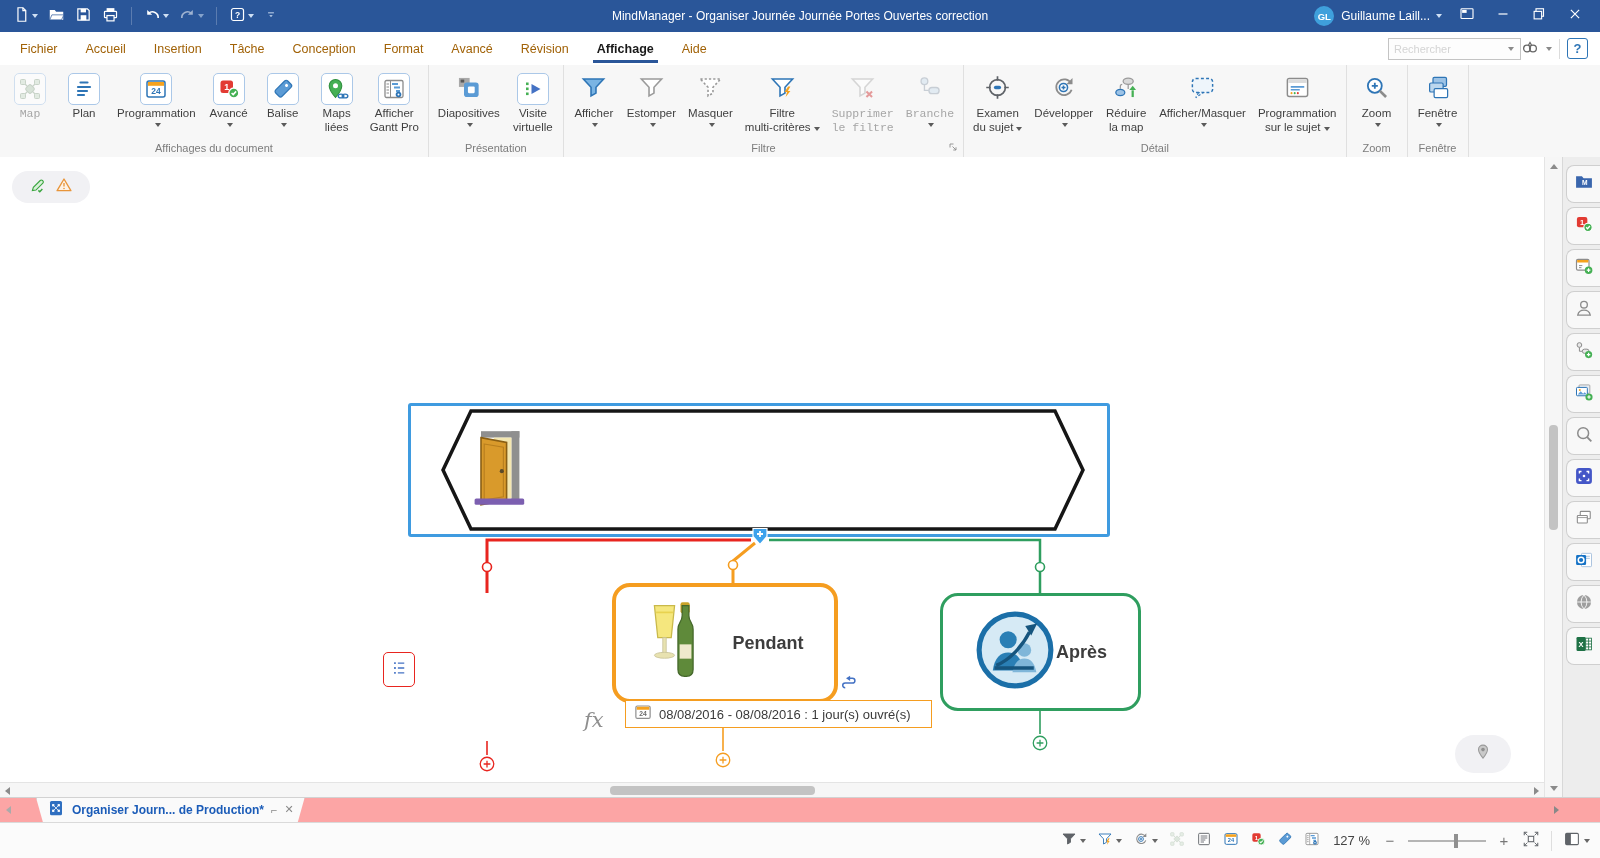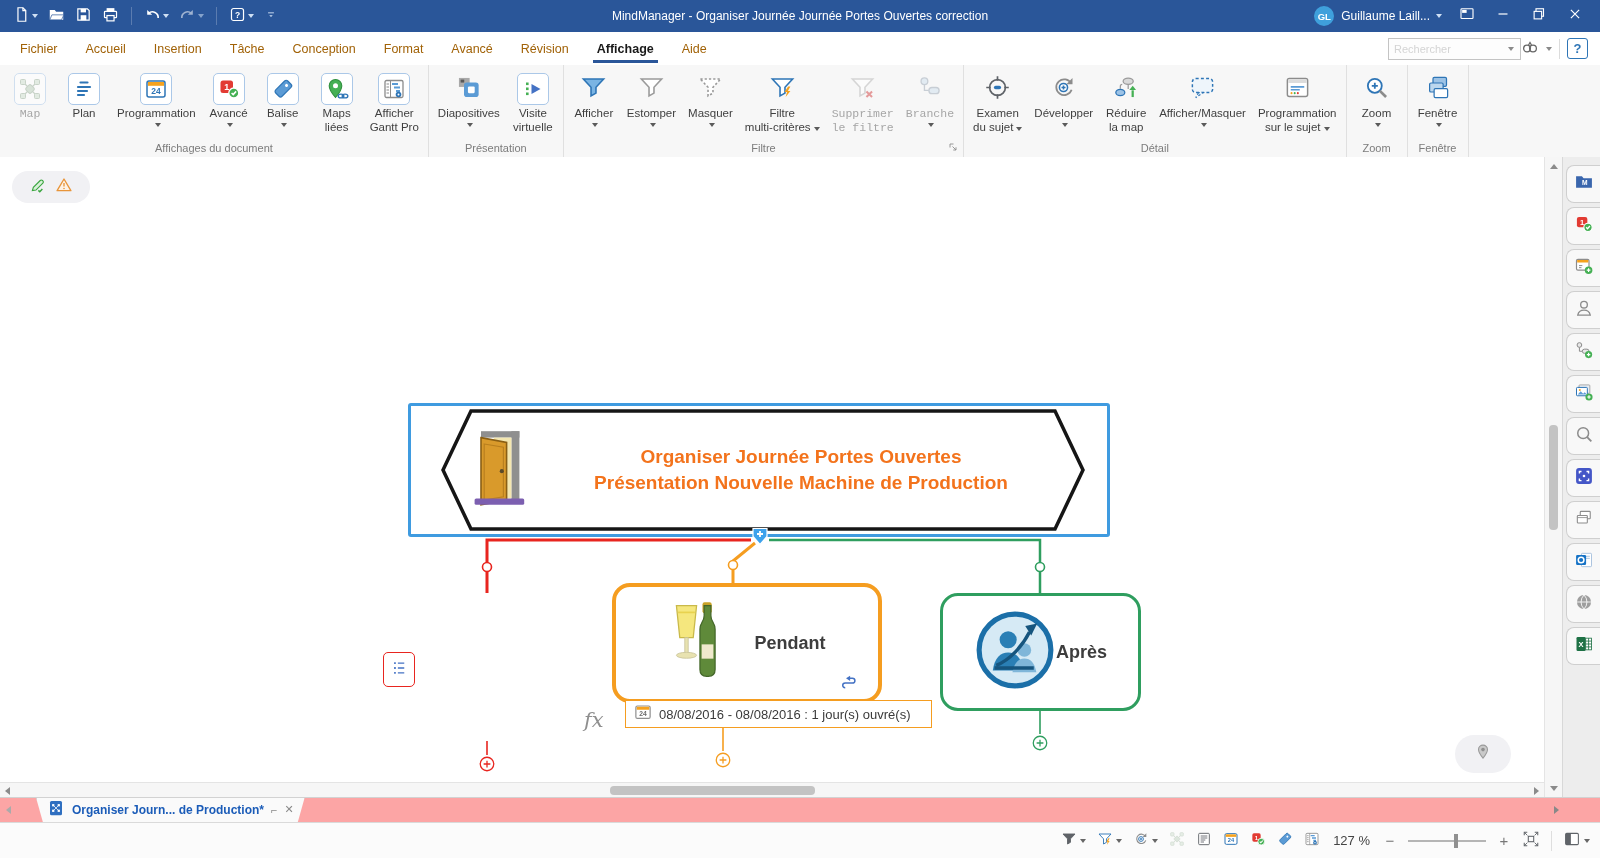--- a/index.html
+++ b/index.html
@@ -45,21 +45,21 @@
   #canvas{position:absolute;left:0;top:157px;width:1544px;height:625px;background:#ffffff;overflow:hidden;}
   #edges{position:absolute;left:0;top:0;pointer-events:none;}
   #alertpill{position:absolute;left:12px;top:14px;width:78px;height:32px;border-radius:16px;background:#f1f1f4;display:flex;align-items:center;justify-content:center;gap:8px;}
   #central{position:absolute;left:408px;top:246px;width:702px;height:134px;border:3px solid #3f9be0;border-radius:3px;background:#fff;box-sizing:border-box;}
   #central-shape{position:absolute;left:0;top:0;}
   #central-body{position:absolute;left:40px;top:8px;right:34px;bottom:8px;display:flex;align-items:center;}
   #central-text{flex:1;text-align:center;color:#f3731c;font-weight:bold;font-size:19px;line-height:1.35;}
   #plusbadge{position:absolute;left:751px;top:370px;}
   .topic{position:absolute;background:#fff;box-sizing:border-box;display:flex;align-items:center;justify-content:center;}
   #t-avant{left:398px;top:436px;width:180px;height:148px;border:4px solid #e8251f;border-radius:18px;flex-direction:column;}
-  #t-pendant{left:612px;top:426px;width:270px;height:120px;border:4px solid #f59d20;border-radius:18px;gap:12px;}
+  #t-pendant{left:612px;top:426px;width:226px;height:120px;border:4px solid #f59d20;border-radius:18px;gap:12px;}
   #t-apres{left:940px;top:436px;width:201px;height:118px;border:3.5px solid #2f9e5f;border-radius:18px;}
   .tlabel{font-size:18px;font-weight:bold;color:#3d3d3d;}
   #avant-row{display:flex;align-items:center;}
   .greentri{width:0;height:0;border-left:7px solid transparent;border-right:7px solid transparent;border-top:9px solid #2e7d32;margin-left:8px;}
   #notesbox{position:absolute;left:383px;top:495px;width:30px;height:33px;background:#fff;border:1.5px solid #e8251f;border-radius:5px;display:flex;align-items:center;justify-content:center;}
   #fx{position:absolute;left:584px;top:551px;font-family:"DejaVu Serif",serif;font-style:italic;font-size:21px;color:#8f8f8f;}
   #sarrow{position:absolute;left:840px;top:516px;}
   #datestrip{position:absolute;left:625px;top:543px;width:307px;height:28px;background:#fff;border:1.5px solid #f59d20;box-sizing:border-box;display:flex;align-items:center;gap:7px;padding:0 8px;}
   #datestrip .dtext{font-size:13px;color:#3a3a3a;white-space:nowrap;}
   .pluscircle{position:absolute;width:18px;height:18px;}
@@ -620,24 +620,20 @@
       <div id="central-body">
         <span style="margin-left:14px;"><svg width="64" height="78" viewBox="0 0 80 96">
               <rect x="20" y="2" width="48" height="8" fill="#8f8f8f"></rect>
               <rect x="58" y="2" width="10" height="88" fill="#8f8f8f"></rect>
               <rect x="36" y="10" width="22" height="76" fill="#f3e6b0"></rect>
               <polygon points="20,10 52,16 52,88 20,94" fill="#d99a2b" stroke="#8a5f14" stroke-width="2"></polygon>
               <polygon points="24,18 48,22 48,84 24,88" fill="none" stroke="#b97f1e" stroke-width="1.5"></polygon>
               <circle cx="46" cy="52" r="2.6" fill="#5a4a2a"></circle>
               <rect x="12" y="86" width="62" height="8" rx="2" fill="#7c5fb0"></rect>
             </svg></span>
-        <div id="central-text" style="color: rgb(243, 115, 28);">
-          <div>Organiser Journée Portes Ouvertes</div>
-          <div>Présentation Nouvelle Machine de Production</div>
-        </div>
       </div>
     </div>
     <span id="plusbadge"><svg width="18" height="18" viewBox="0 0 18 18">
           <polygon points="2,1.5 16,1.5 16,9.5 9,17.5 2,9.5" fill="#3ea2ec" stroke="#fff" stroke-width="1.2"></polygon>
           <path d="M9 4v6M6 7h6" stroke="#fff" stroke-width="1.8"></path>
         </svg></span>
 
     <div id="notesbox" style="border-color: rgb(232, 37, 31);">
         <span><svg width="18" height="18" viewBox="0 0 24 24">
             <path d="M5.5 5.5h2.2M5.5 12h2.2M5.5 18.5h2.2" stroke="#4472c4" stroke-width="2.6"></path>

